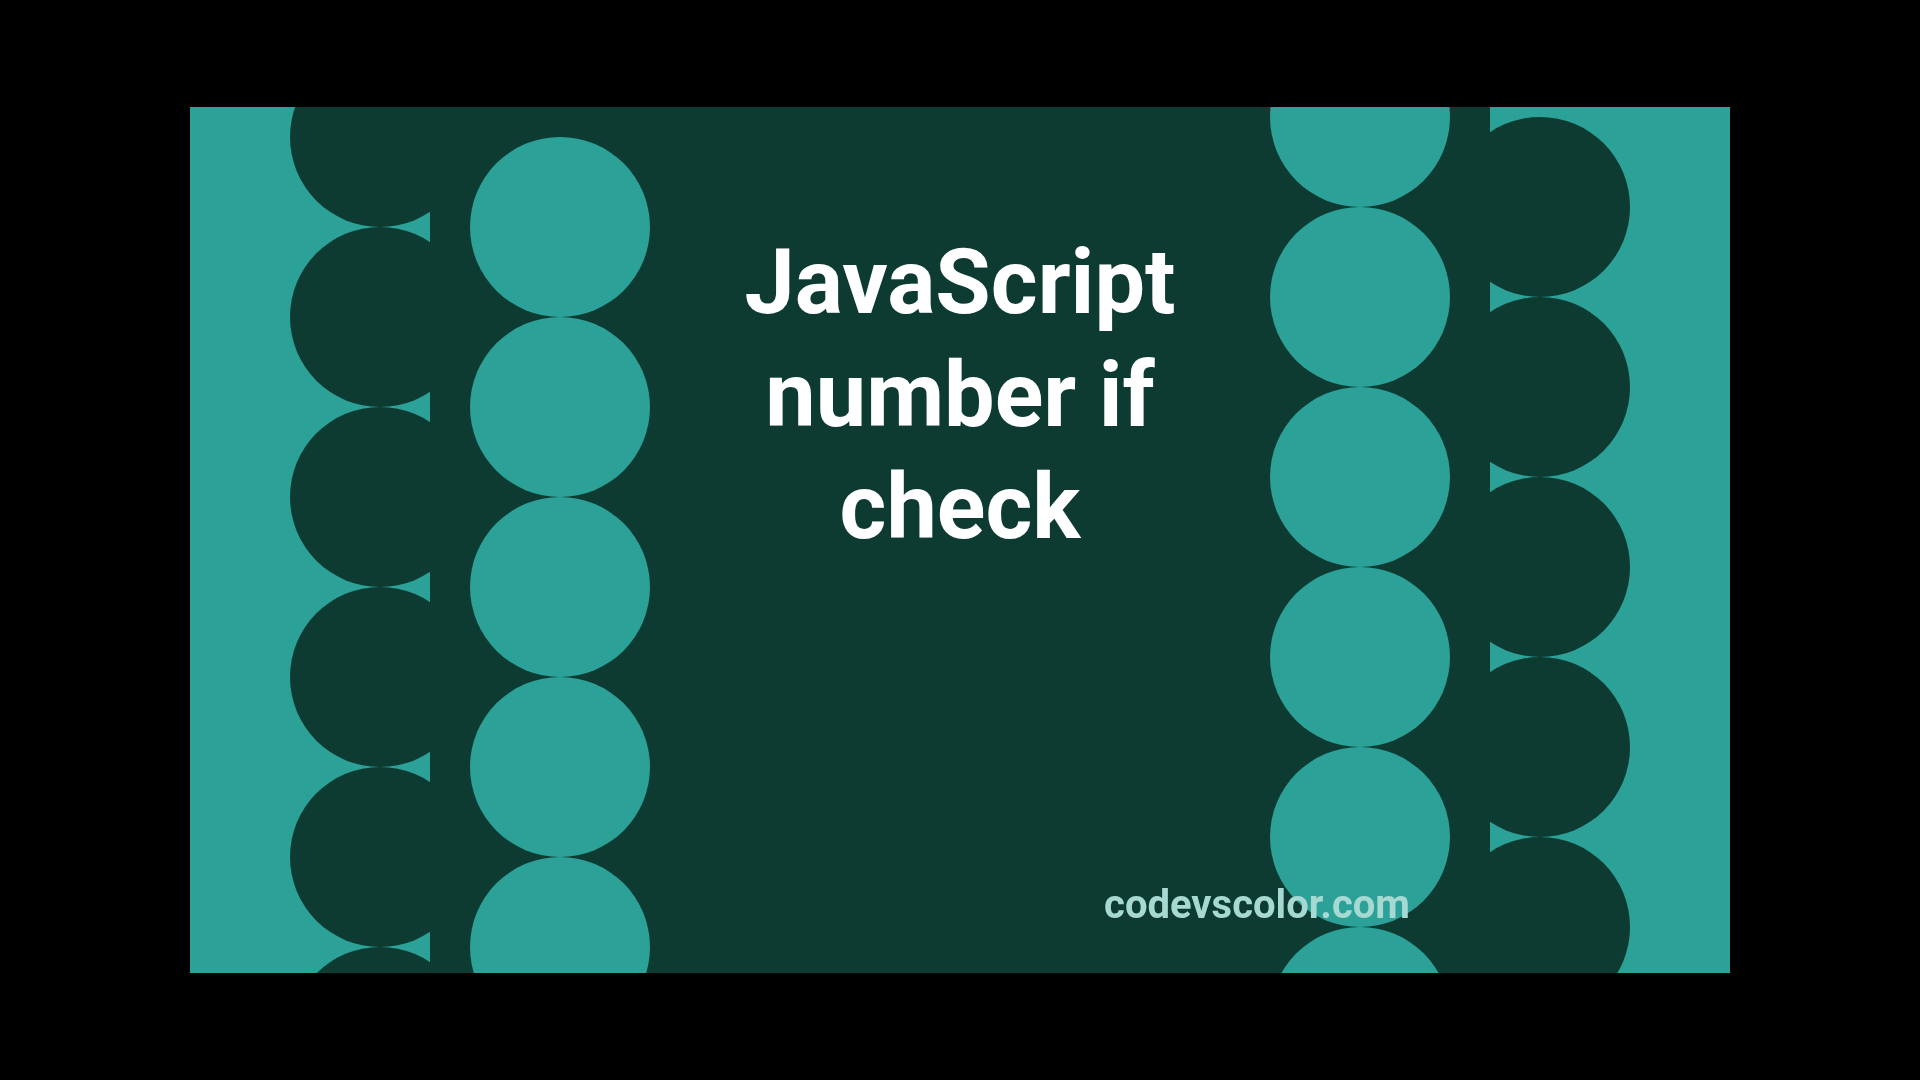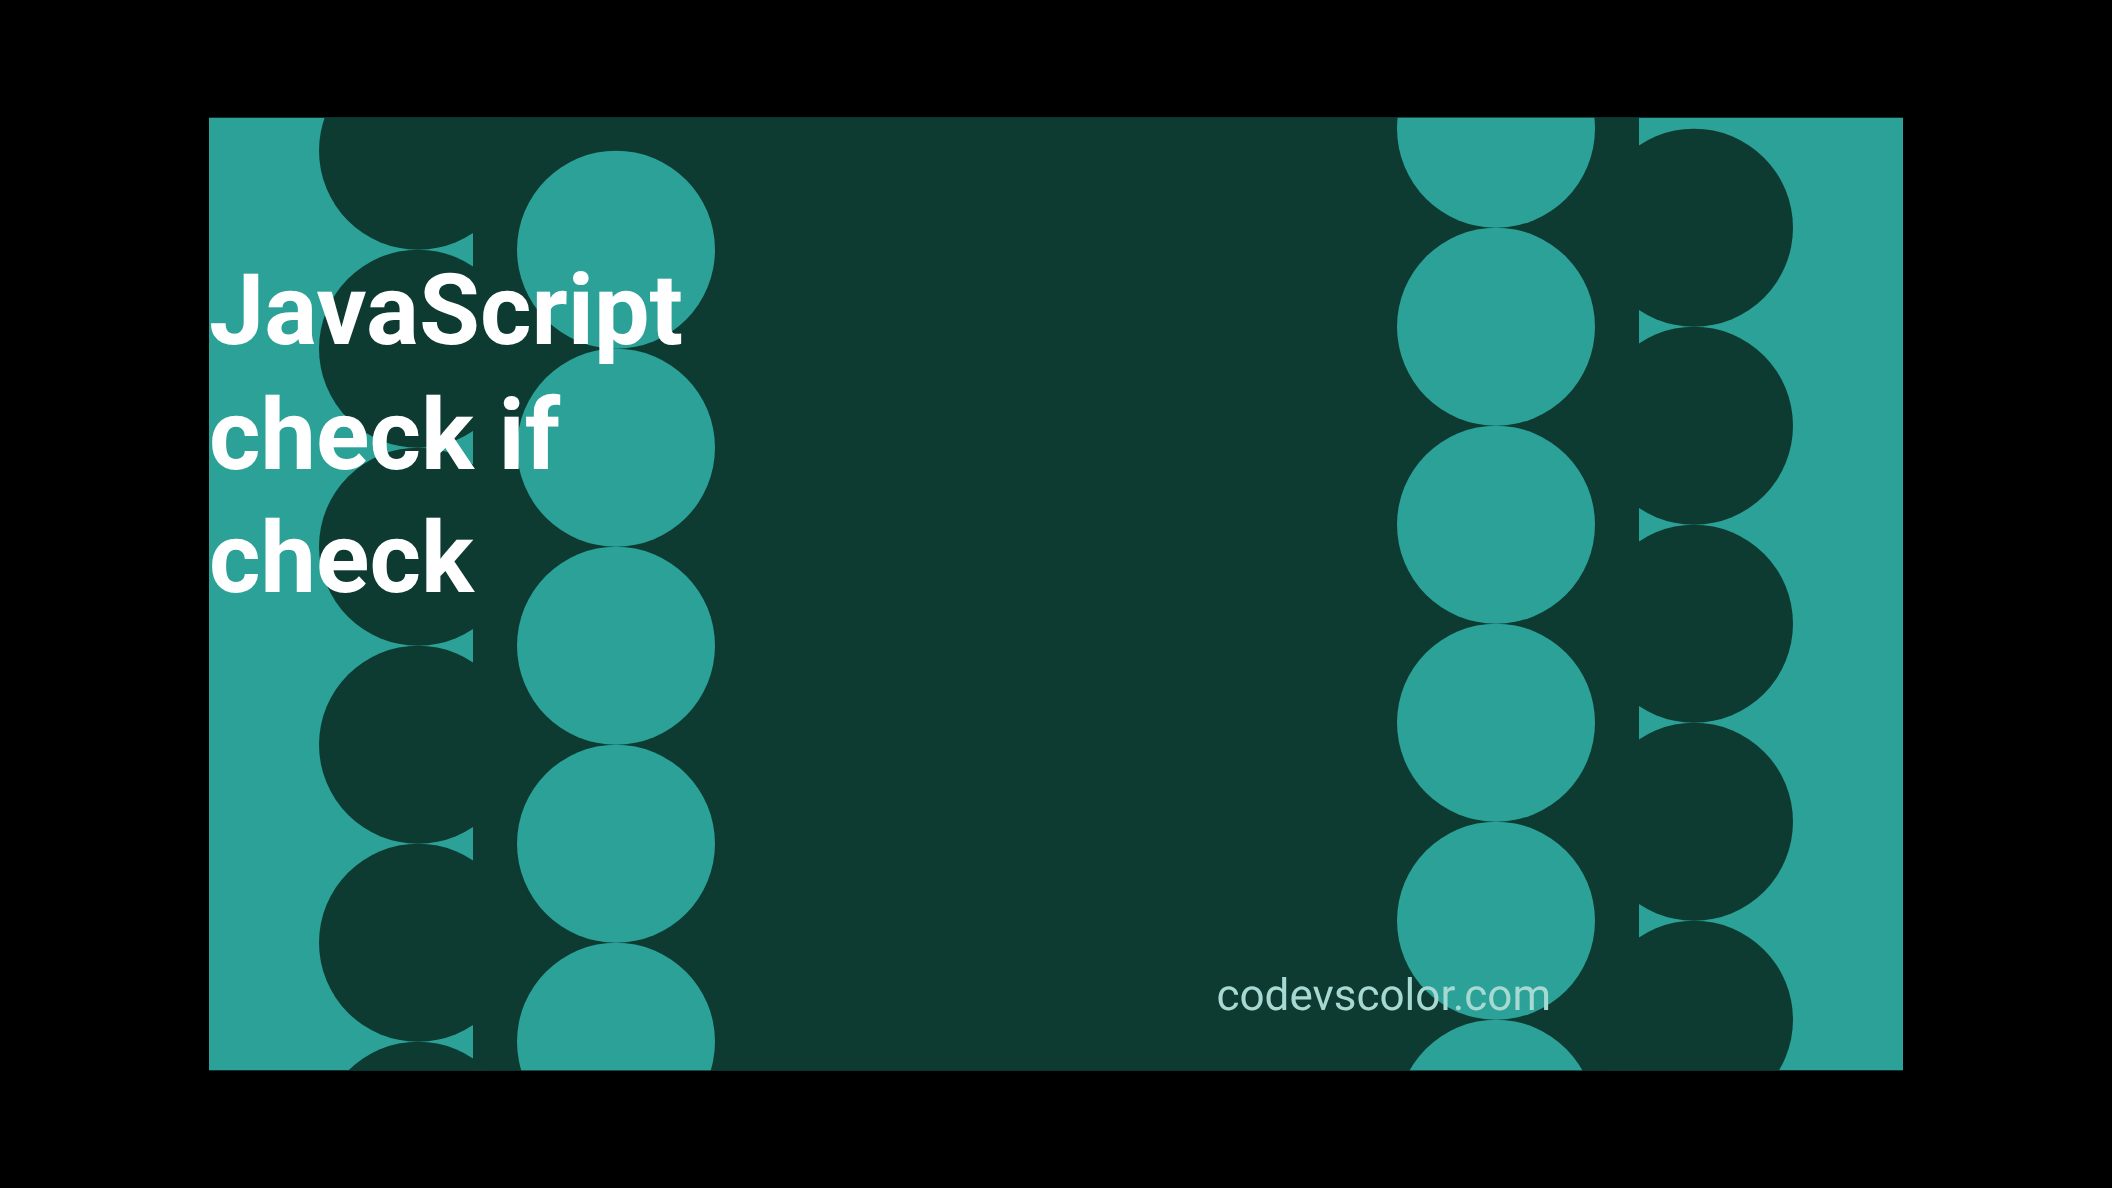--- a/index.html
+++ b/index.html
@@ -52,36 +52,36 @@
       width: 180px;
       height: 180px;
       background: #2ba198;
       border-radius: 50%;
     }
     .title {
       position: absolute;
       top: 120px;
       left: 0;
       right: 0;
-      text-align: left;
+      text-align: center;
       color: #ffffff;
       font-family: -apple-system, BlinkMacSystemFont, "Segoe UI", Roboto, Helvetica, Arial, sans-serif;
       font-size: 90px;
       font-weight: 700;
       line-height: 1.25;
       z-index: 10;
     }
     .watermark {
       position: absolute;
       bottom: 45px;
       right: 320px;
       color: #a7d9d3;
       font-family: -apple-system, BlinkMacSystemFont, "Segoe UI", Roboto, Helvetica, Arial, sans-serif;
       font-size: 40px;
-      font-weight: 400;
+      font-weight: 700;
       z-index: 10;
     }
   </style>
 </head>
 <body>
 
 <div class="banner">
   <div class="blob"></div>
 
   <div class="blob-left">
@@ -107,18 +107,18 @@
     <div class="bump" style="left:110px; top:410px;"></div>
     <div class="dent" style="left:-70px; top:500px;"></div>
     <div class="bump" style="left:110px; top:590px;"></div>
     <div class="dent" style="left:-70px; top:680px;"></div>
     <div class="bump" style="left:110px; top:770px;"></div>
     <div class="dent" style="left:-70px; top:860px;"></div>
   </div>
 
   <div class="title">
     <div>JavaScript</div>
-    <div>check if</div>
+    <div>number if</div>
     <div>check</div>
   </div>
 
   <div class="watermark">codevscolor.com</div>
 </div>
 
 </body></html>

